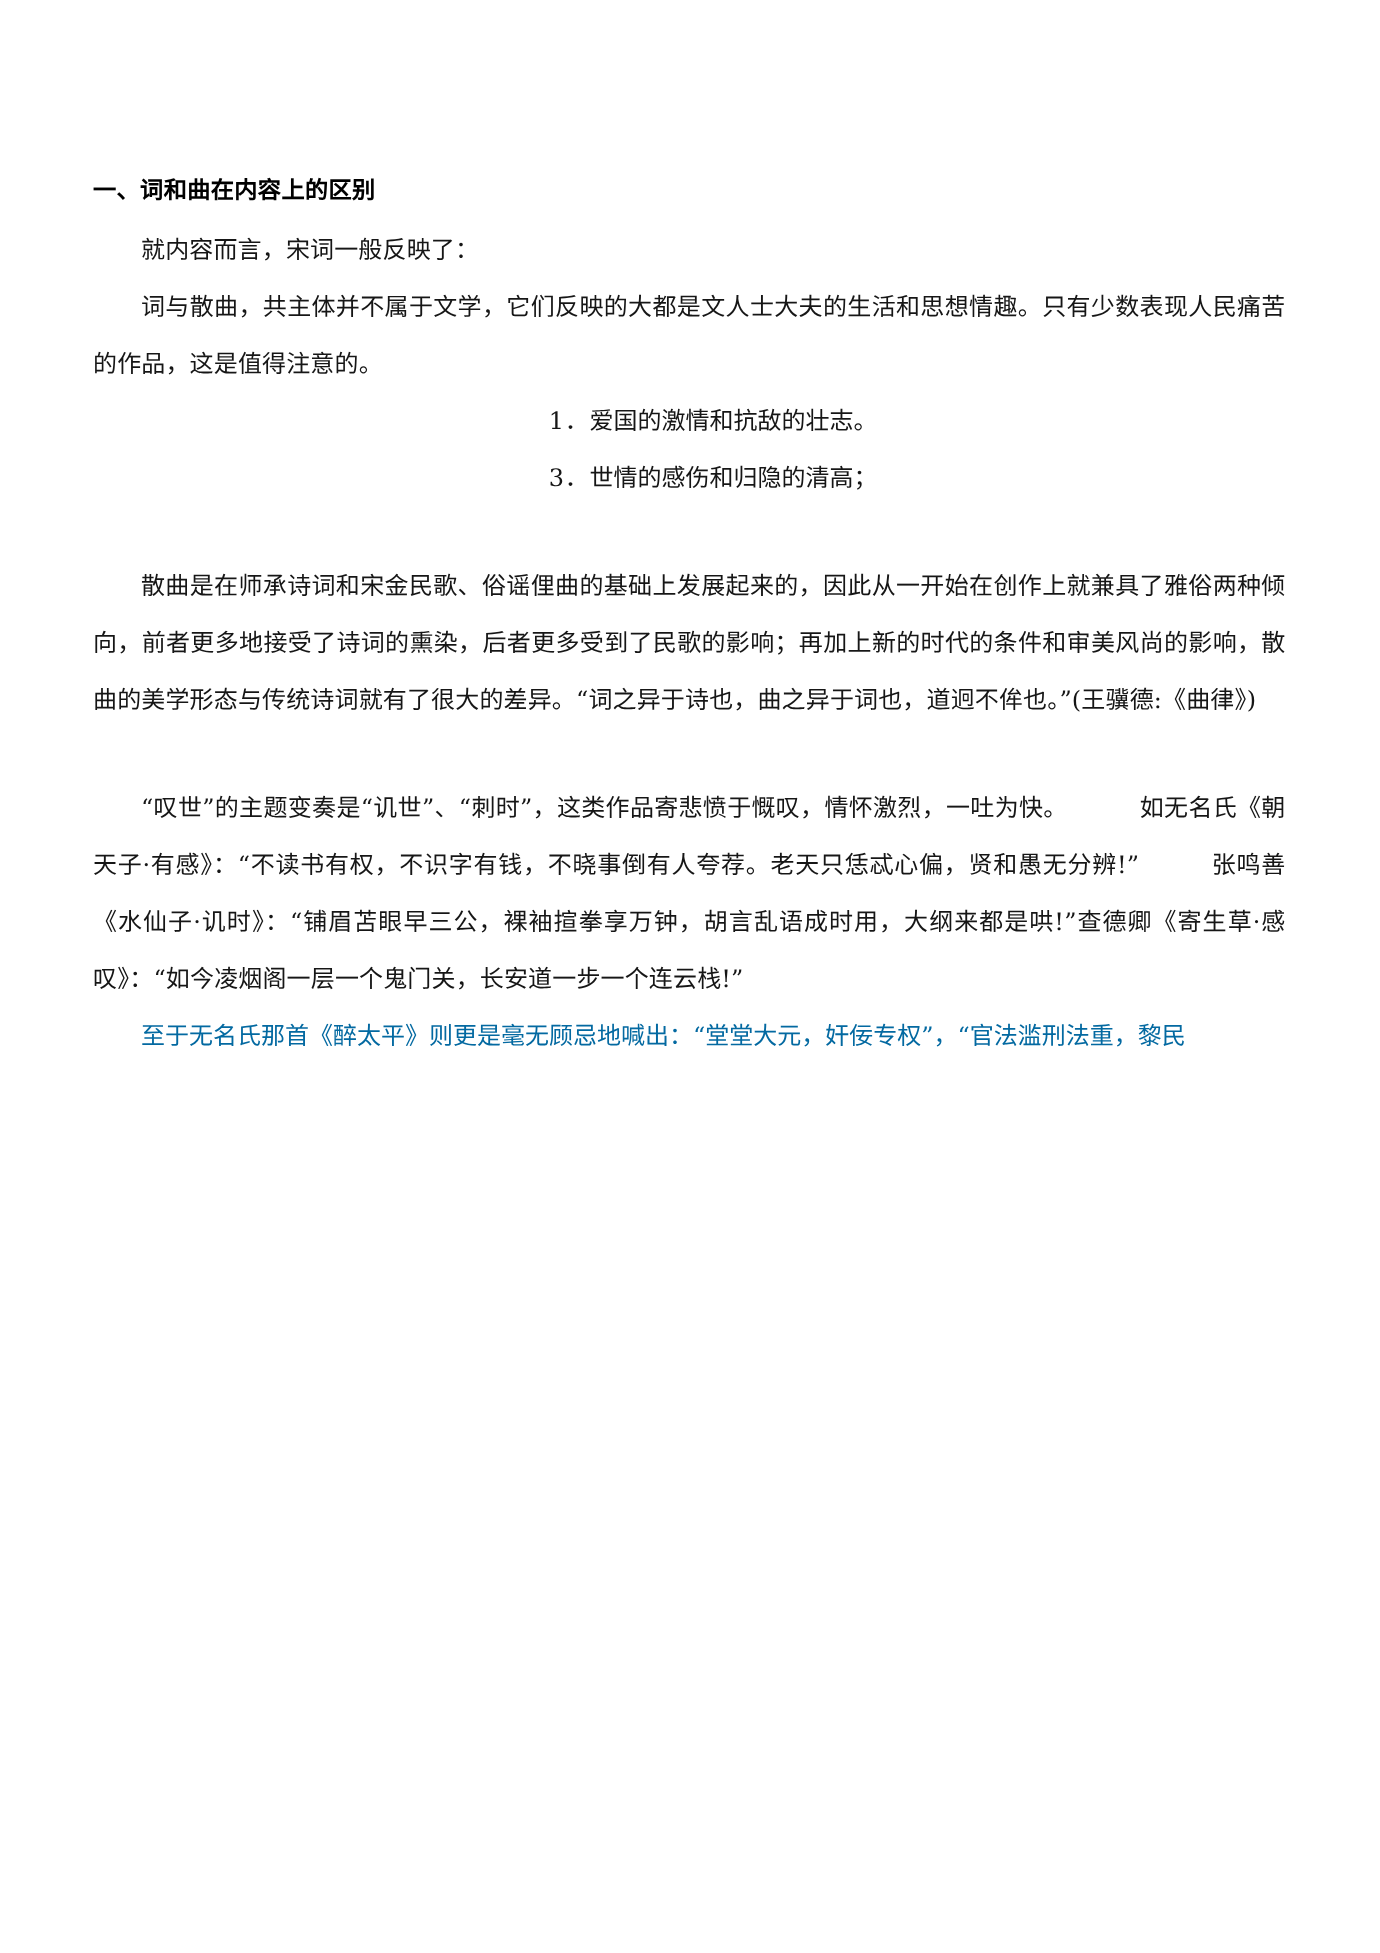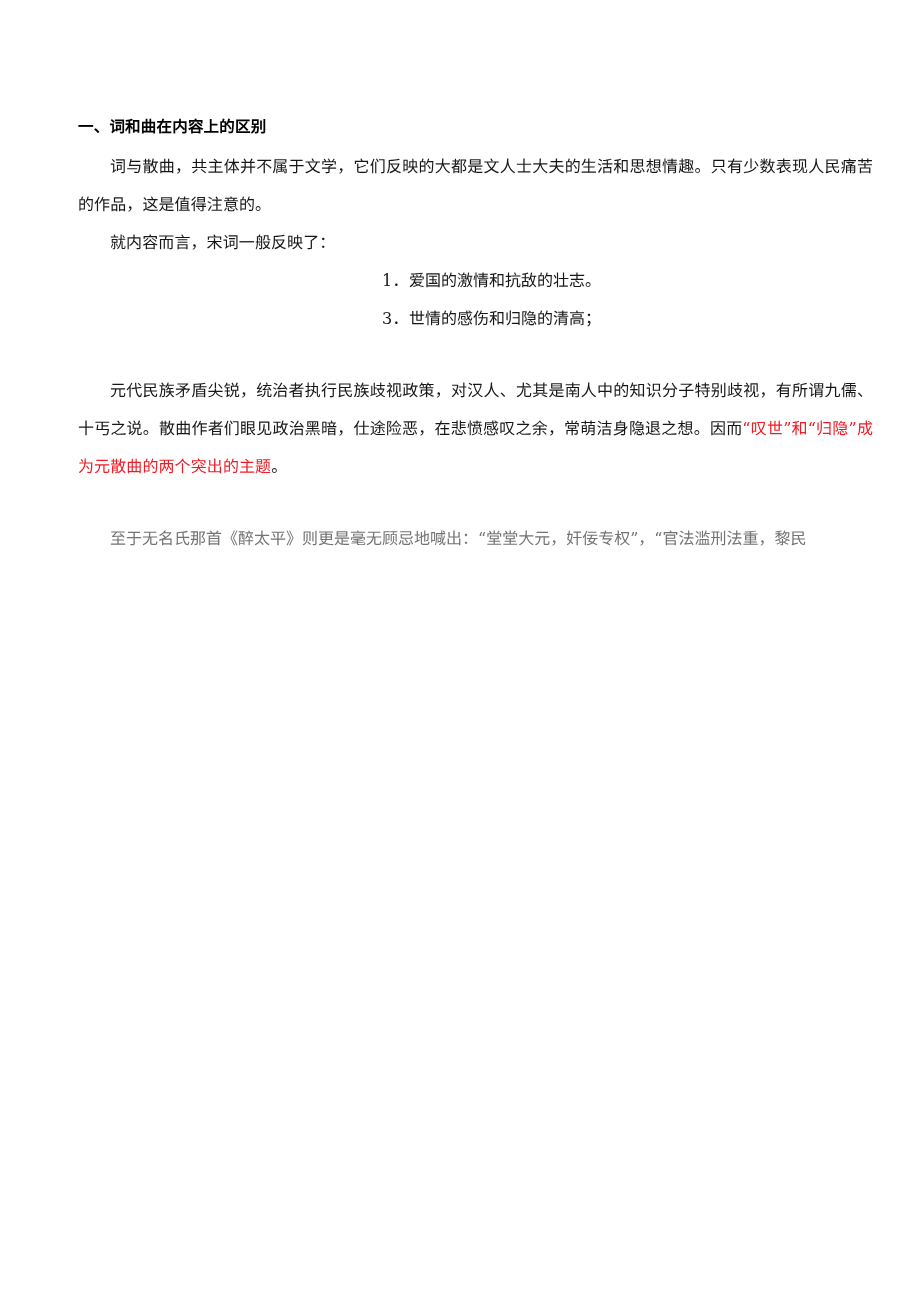--- a/index.html
+++ b/index.html
@@ -16,21 +16,21 @@
     position: relative;
     width: 920px;
     height: 1302px;
     margin: 0 auto;
     background: #ffffff;
     box-sizing: border-box;
     overflow: hidden;
   }
   .content {
     position: absolute;
-    left: 78px;
+    left: 62px;
     top: 112px;
     width: 795px;
   }
   .heading {
     font-family: "DejaVu Sans", "Liberation Sans", sans-serif;
     font-weight: bold;
     font-size: 15.5px;
     line-height: 30px;
     letter-spacing: 0.2px;
     color: #000000;
@@ -62,49 +62,50 @@
   .spacer-md { height: 34px; }
   .red {
     color: #ee1c25;
   }
   .gap { display: inline-block; width: 3em; }
   .tail-para {
     font-size: 16px;
     line-height: 38px;
     margin: 0;
     text-indent: 2em;
-    color: #737373;
+    color: #0369a1;
     text-align: justify;
     text-justify: inter-ideograph;
   }
 </style>
 </head>
 <body>
 
 <div class="page">
   <div class="content">
 
     <h1 class="heading">一、词和曲在内容上的区别</h1>
 
+    <p class="para indent">就内容而言，宋词一般反映了：</p>
+
     <p class="para indent">词与散曲，共主体并不属于文学，它们反映的大都是文人士大夫的生活和思想情趣。只有少数表现人民痛苦的作品，这是值得注意的。</p>
-
-    <p class="para indent">就内容而言，宋词一般反映了：</p>
 
     <div>
       <p class="list-item"><span class="num">1．</span><span>爱国的激情和抗敌的壮志。</span></p>
       <p class="list-item"><span class="num">3．</span><span>世情的感伤和归隐的清高；</span></p>
     </div>
 
 
     <div class="spacer-md"></div>
 
+    <p class="para indent">散曲是在师承诗词和宋金民歌、俗谣俚曲的基础上发展起来的，因此从一开始在创作上就兼具了雅俗两种倾向，前者更多地接受了诗词的熏染，后者更多受到了民歌的影响；再加上新的时代的条件和审美风尚的影响，散曲的美学形态与传统诗词就有了很大的差异。“词之异于诗也，曲之异于词也，道迥不侔也。”(王骥德:《曲律》)</p>
 
 
-    <p class="para indent"><span>元代民族矛盾尖锐，统治者执行民族歧视政策，对汉人、尤其是南人中的知识分子特别歧视，有所谓九儒、十丐之说。散曲作者们眼见政治黑暗，仕途险恶，在悲愤感叹之余，常萌洁身隐退之想。因而</span><span class="red">“叹世”和“归隐”成为元散曲的两个突出的主题</span><span>。</span></p>
 
     <div class="spacer-md"></div>
 
 
+    <p class="para indent"><span>“叹世”的主题变奏是“讥世”、“刺时”，这类作品寄悲愤于慨叹，情怀激烈，一吐为快。</span><span class="gap"></span><span>如无名氏《朝天子·有感》：“不读书有权，不识字有钱，不晓事倒有人夸荐。老天只恁忒心偏，贤和愚无分辨!”</span><span class="gap"></span><span>张鸣善《水仙子·讥时》：“铺眉苫眼早三公，裸袖揎拳享万钟，胡言乱语成时用，大纲来都是哄!”查德卿《寄生草·感叹》：“如今凌烟阁一层一个鬼门关，长安道一步一个连云栈!”</span></p>
 
     <p class="tail-para">至于无名氏那首《醉太平》则更是毫无顾忌地喊出：“堂堂大元，奸佞专权”，“官法滥刑法重，黎民</p>
 
   </div>
 </div>
 
 </body></html>

